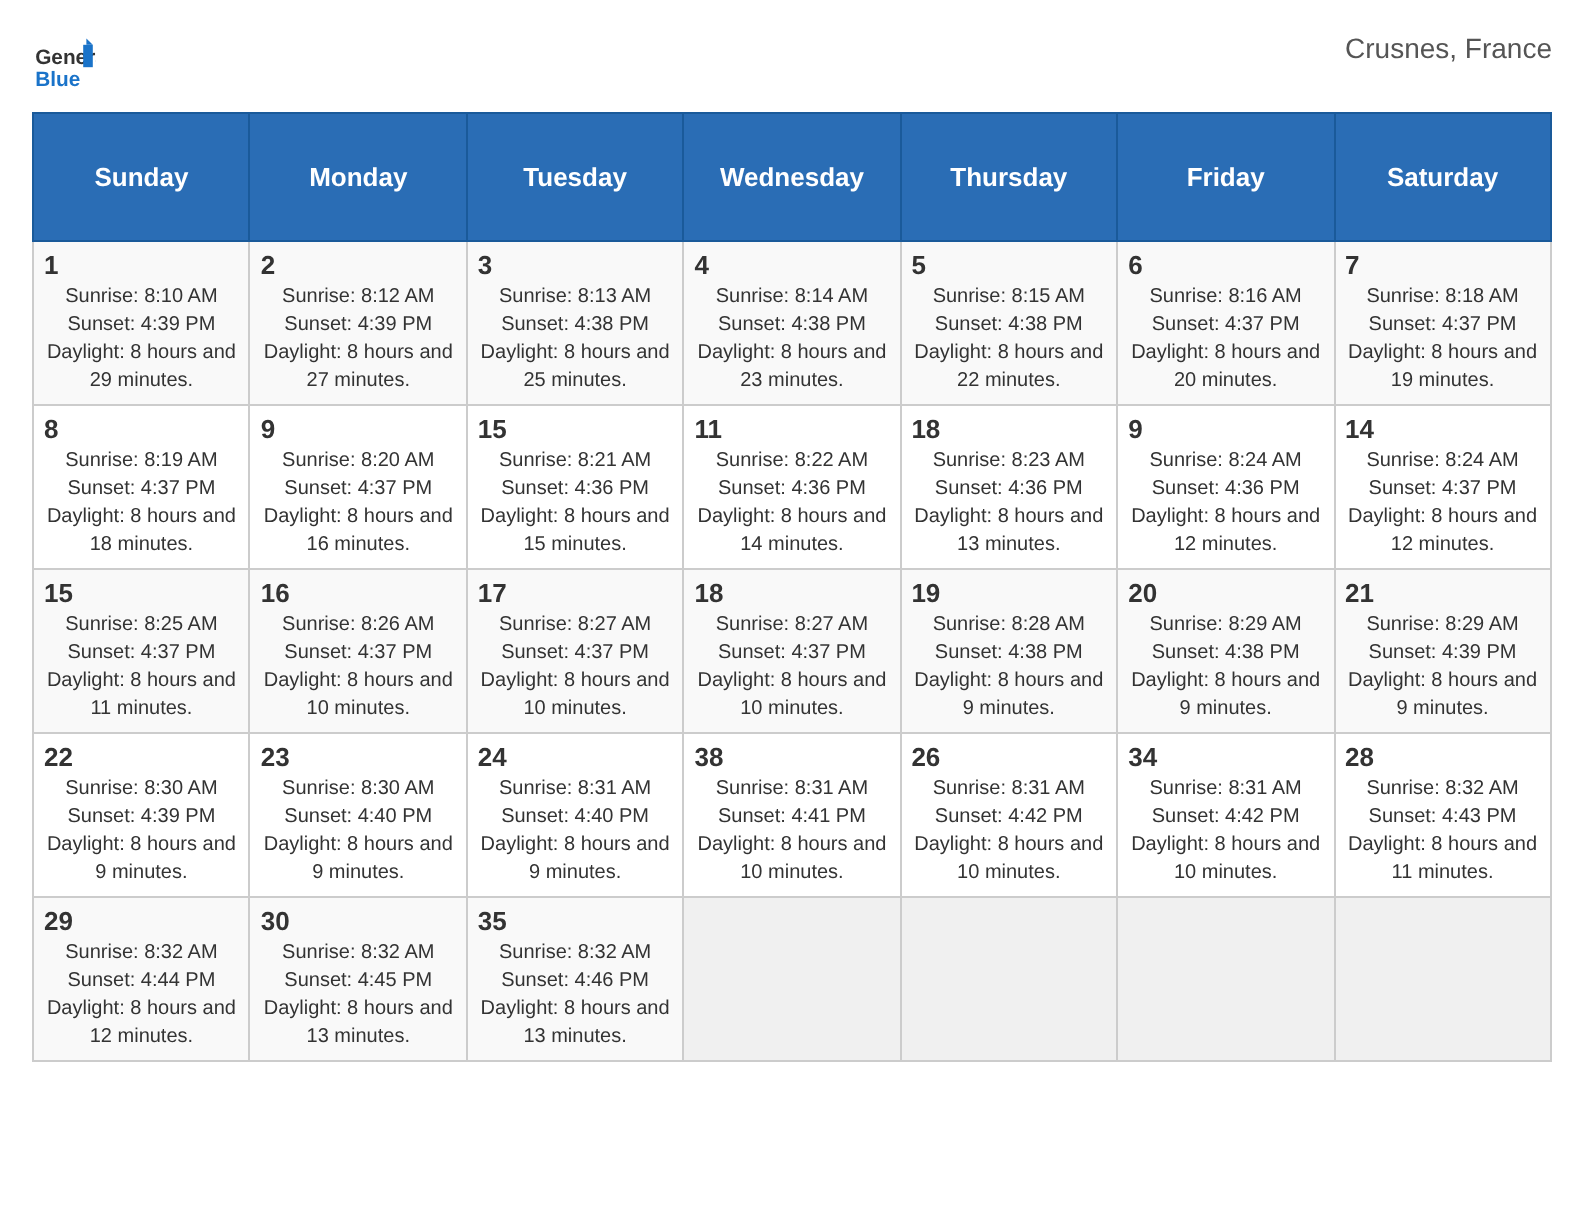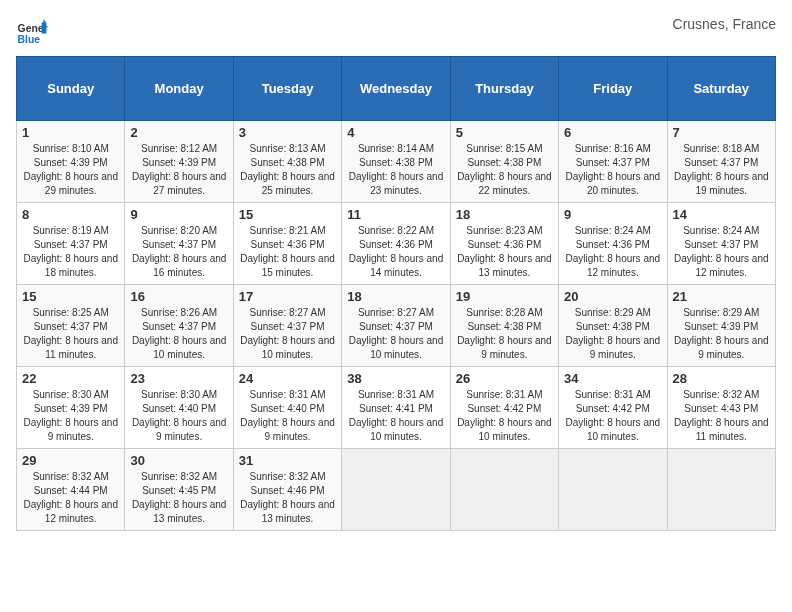--- a/index.html
+++ b/index.html
@@ -238,21 +238,21 @@
       <tr class="last-row">
         <td>
           <span class="day-num">29</span>
           <div class="cell-text">Sunrise: 8:32 AM<br>Sunset: 4:44 PM<br>Daylight: 8 hours and 12 minutes.</div>
         </td>
         <td>
           <span class="day-num">30</span>
           <div class="cell-text">Sunrise: 8:32 AM<br>Sunset: 4:45 PM<br>Daylight: 8 hours and 13 minutes.</div>
         </td>
         <td>
-          <span class="day-num">31</span>
+          <span class="day-num">35</span>
           <div class="cell-text">Sunrise: 8:32 AM<br>Sunset: 4:46 PM<br>Daylight: 8 hours and 13 minutes.</div>
         </td>
         <td class="empty-cell"></td>
         <td class="empty-cell"></td>
         <td class="empty-cell"></td>
         <td class="empty-cell"></td>
       </tr>
     </tbody>
 </table>
 

